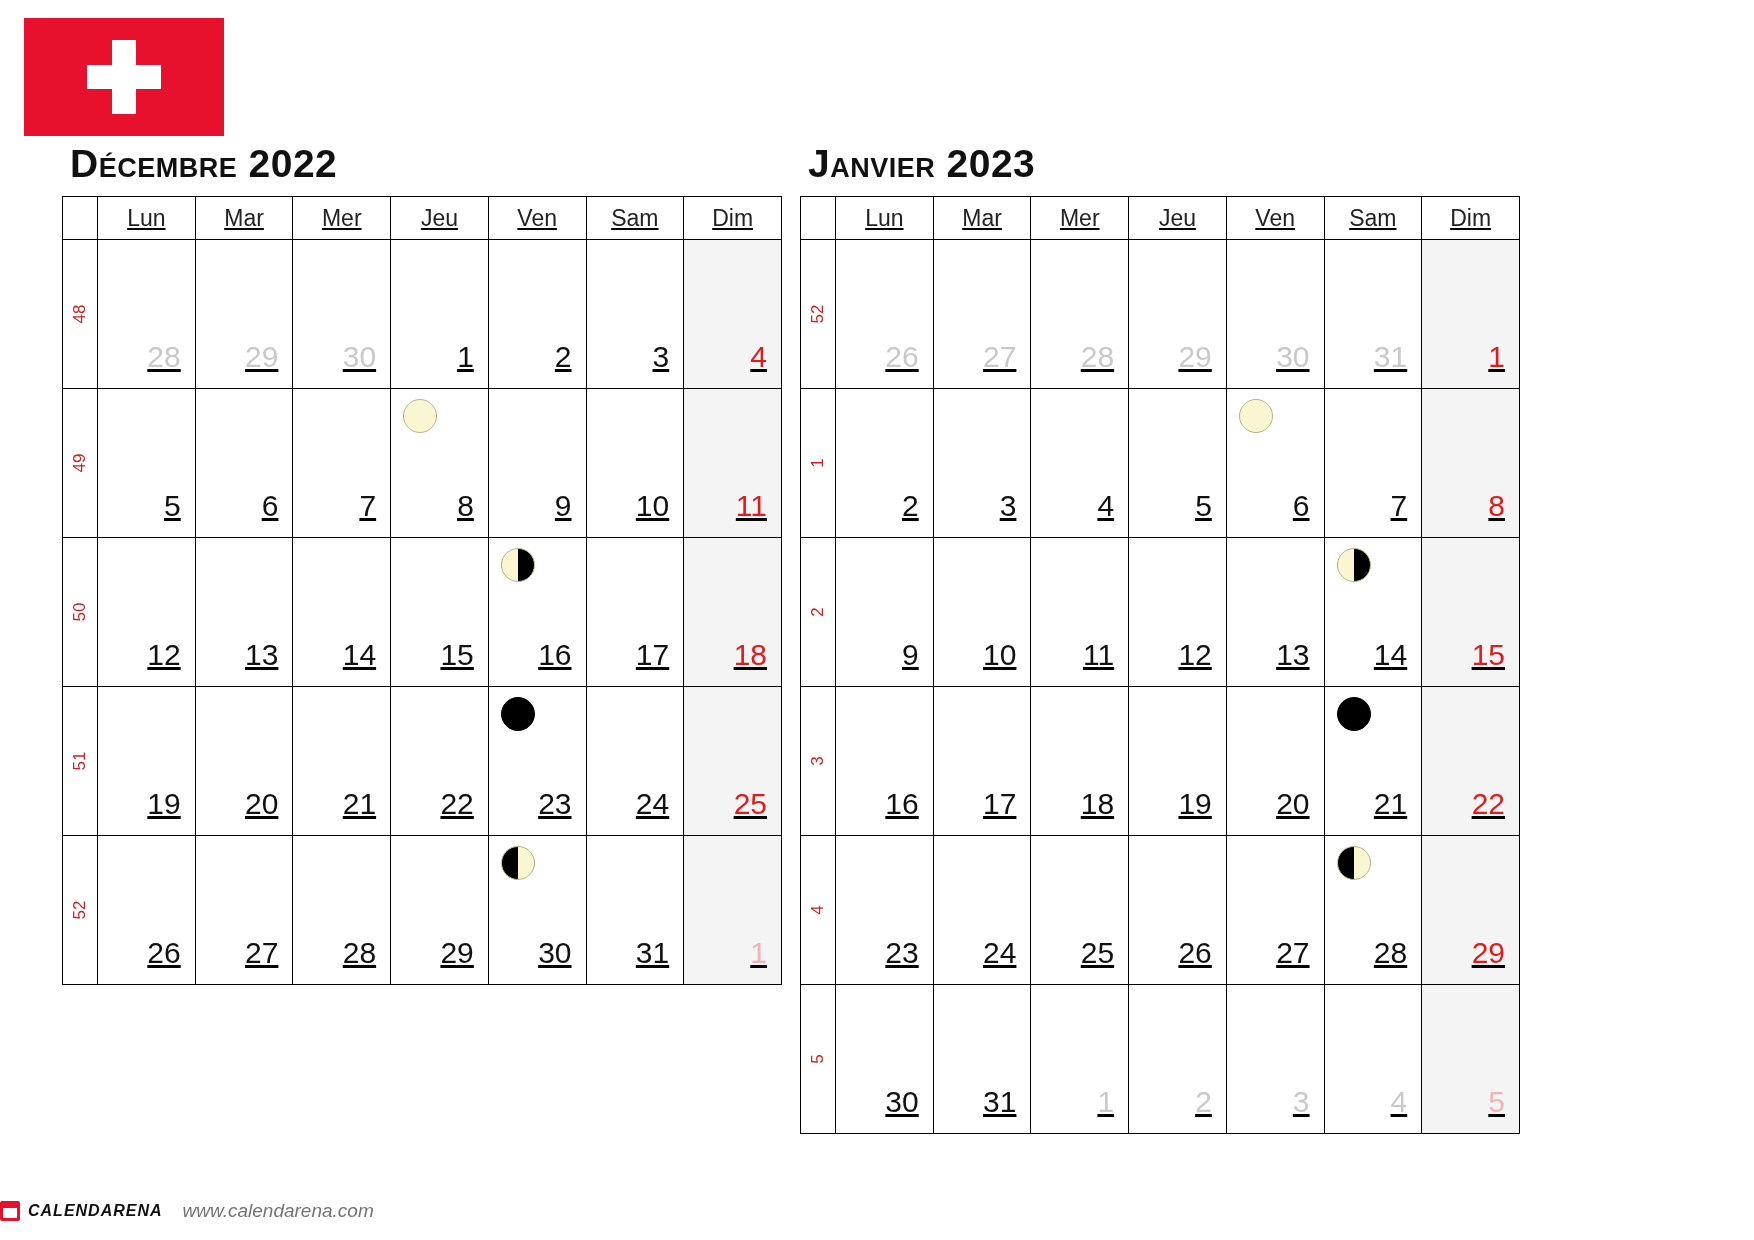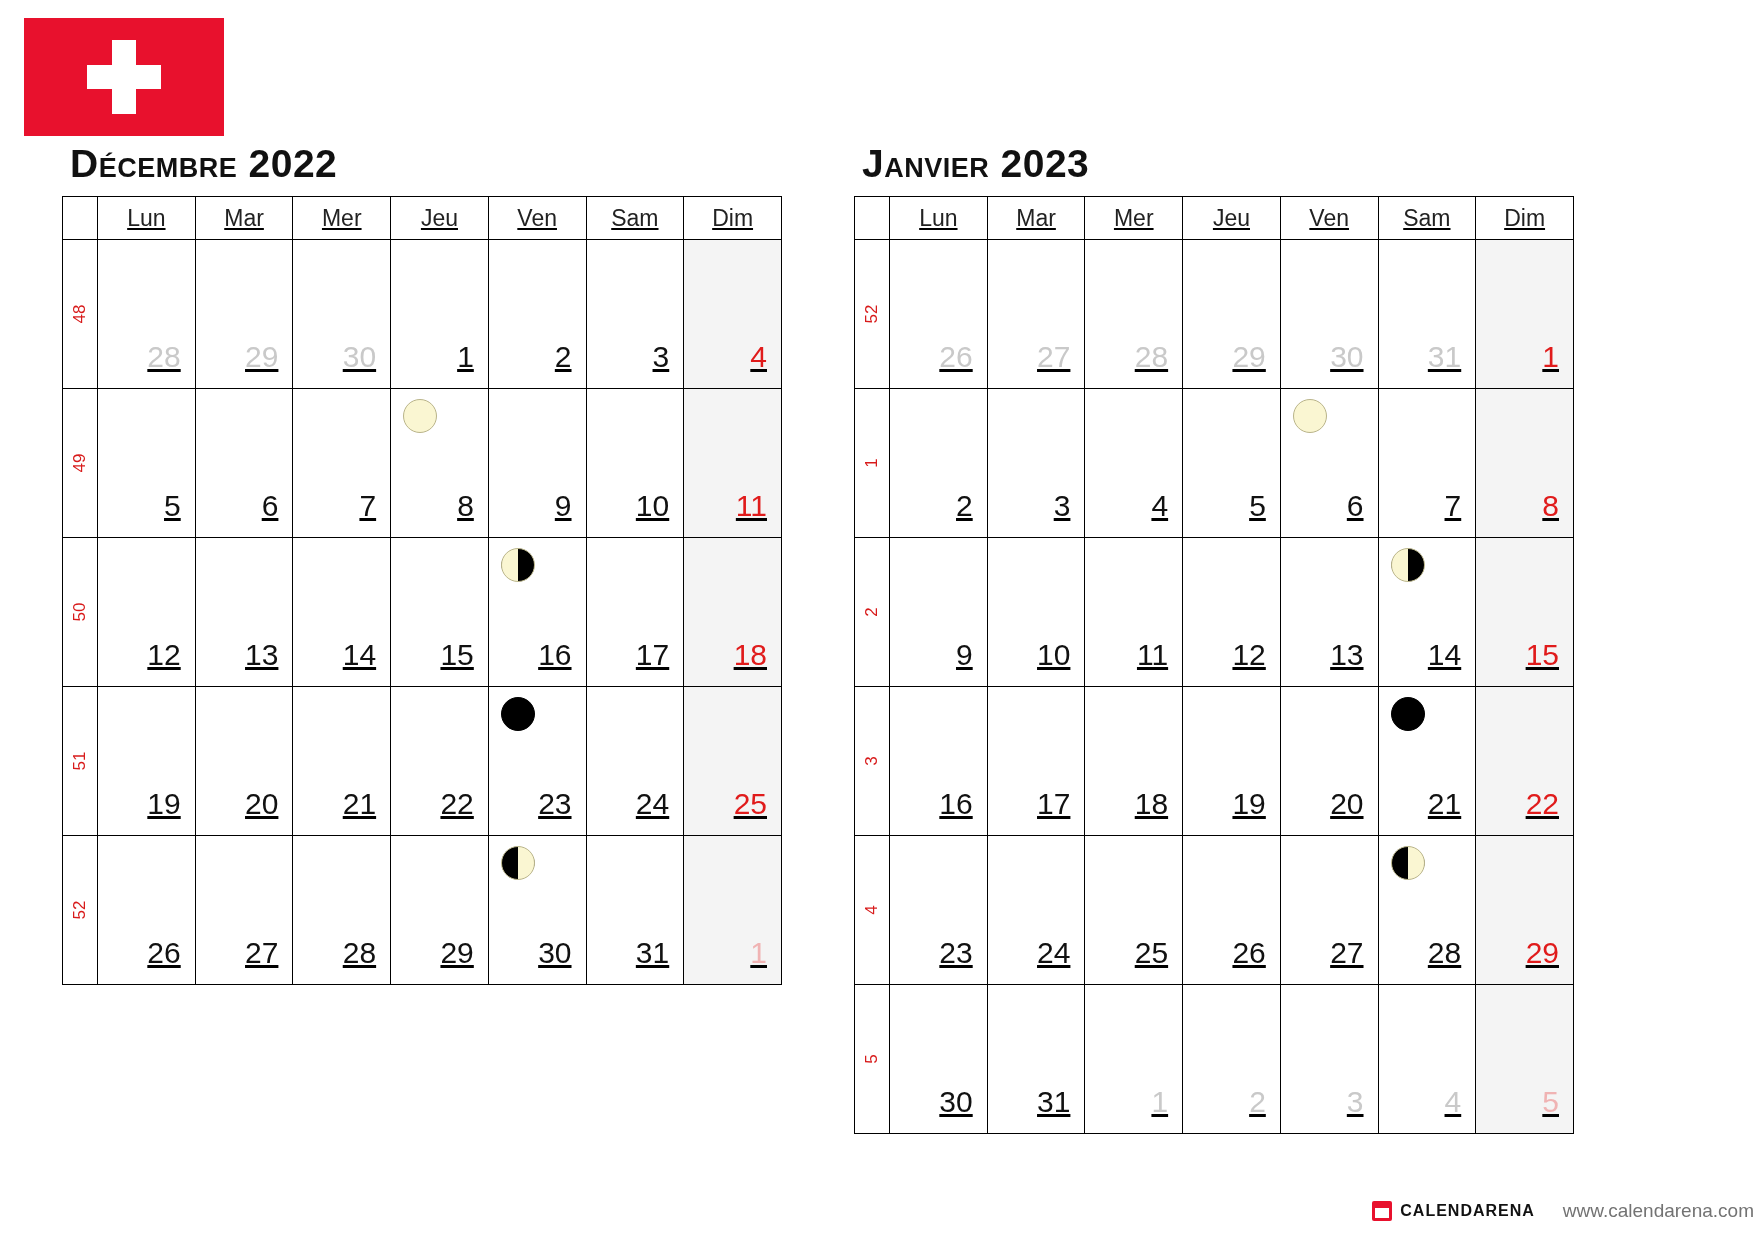--- a/index.html
+++ b/index.html
@@ -41,21 +41,21 @@
     background: #ffffff;
   }
 
   .sheet {
     position: absolute;
     top: 140px;
     display: flex;
     flex-direction: column;
   }
   .sheet.left  { left: 62px;  width: 676px; }
-  .sheet.right { left: 854px; width: 584px; }
+  .sheet.right { left: 800px; width: 584px; }
 
   .month-title {
     font-size: 39px;
     font-weight: bold;
     letter-spacing: 0.5px;
     color: #111111;
     padding: 0 0 8px 8px;
     height: 48px;
     line-height: 48px;
     font-variant: small-caps;
@@ -134,22 +134,23 @@
     background: linear-gradient(to right, #faf6d2 0 50%, #000000 50% 100%);
   }
 
   .footer {
     position: absolute;
     left: 0;
     right: 0;
     bottom: 18px;
     display: flex;
     align-items: center;
-    justify-content: flex-end;
-    gap: 28px;
+    justify-content: flex-start;
+    gap: 20px;
+    font-style: italic;
   }
   .brand {
     display: flex;
     align-items: center;
     gap: 8px;
   }
   .brand-icon {
     width: 20px;
     height: 20px;
     background: #e8112d;

